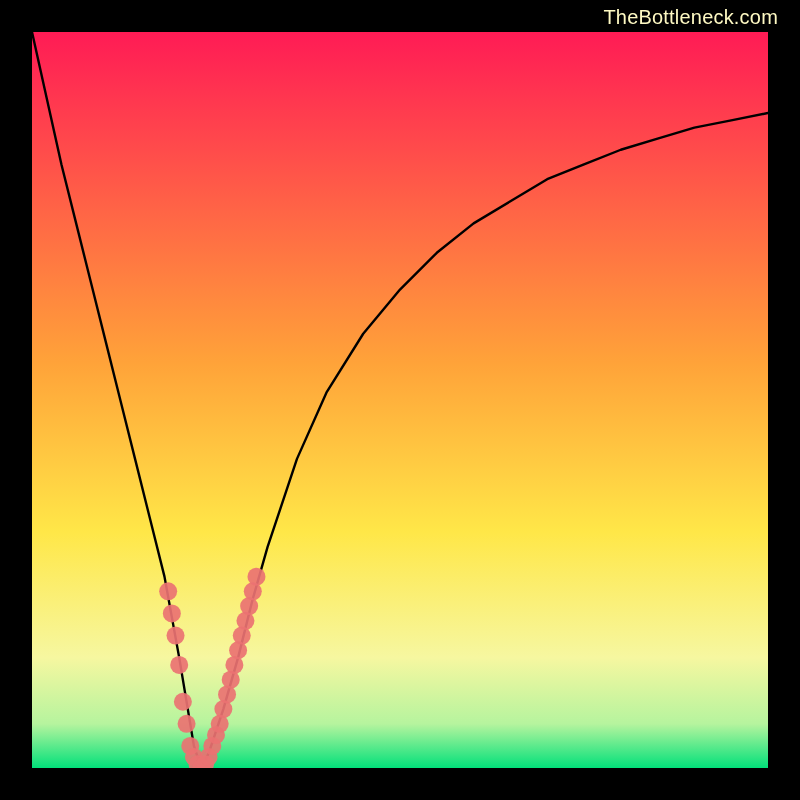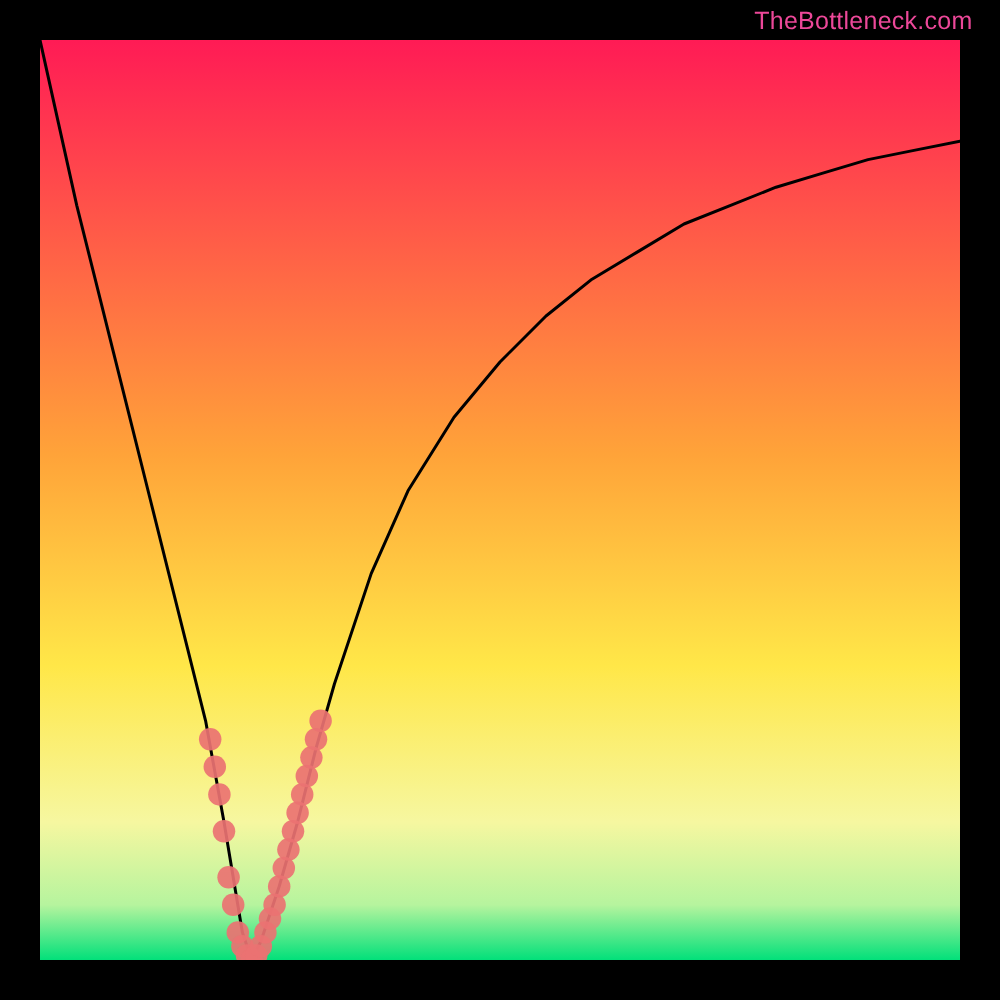--- a/index.html
+++ b/index.html
@@ -27,21 +27,21 @@
   }
   .plot-bg svg {
     display: block;
   }
   .watermark {
     position: absolute;
     top: 6px;
     right: 22px;
     font-size: 20px;
     font-weight: 500;
-    color: #ec4899;
+    color: #fef9c3;
     letter-spacing: 0.2px;
   }
 </style>
 </head>
 <body>
 
 <div class="watermark">TheBottleneck.com</div>
 
 <div class="frame">
   <div class="plot-bg">

